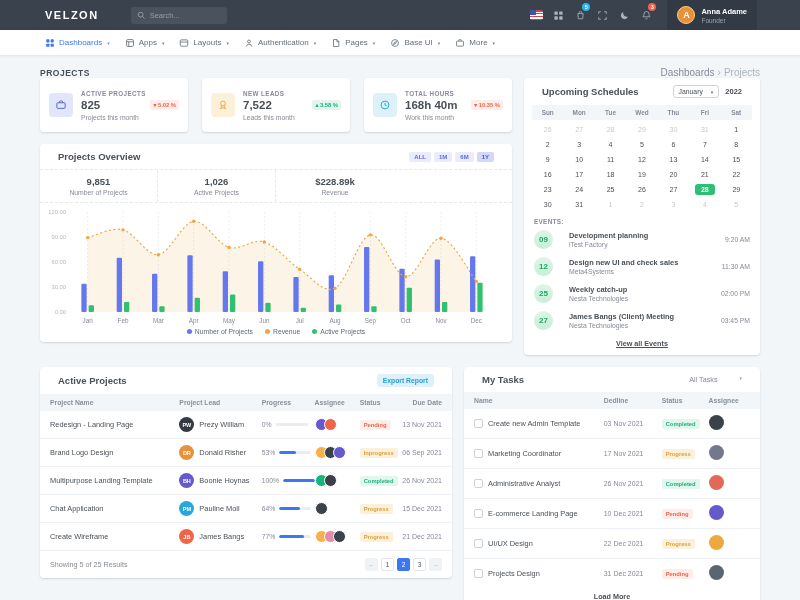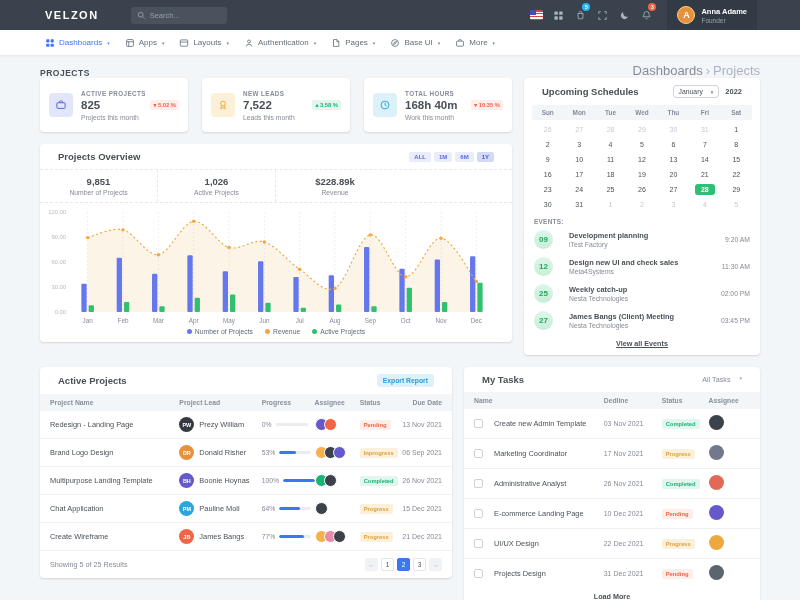--- a/index.html
+++ b/index.html
@@ -28,21 +28,21 @@
   
   .navbar{height:26px;background:#fff;display:flex;align-items:center;padding-left:45px;gap:15px;border-bottom:1px solid #e7eaed;box-shadow:0 1px 2px rgba(0,0,0,.04)}
   .nav-item{display:flex;align-items:center;gap:4px;font-size:8px;color:#636e78;cursor:pointer;white-space:nowrap}
   .nav-item.active{color:#3c77f2}
   .chev{font-size:5px;margin-left:1px;opacity:.8}
 
   
   .content{padding:6px 40px 0}
   .page-head{display:flex;justify-content:space-between;align-items:flex-end;height:16px;}
   .page-title{font-size:8.5px;font-weight:bold;letter-spacing:.5px}
-  .breadcrumb{font-size:13px;color:#878a99}
+  .breadcrumb{font-size:10px;color:#878a99}
   .breadcrumb .bc-cur{color:#adb3bd}
   .bc-sep{margin:0 3px;color:#adb3bd}
 
   .card{background:#fff;border-radius:4px;box-shadow:0 1px 2px rgba(56,65,74,.18)}
   .card-head{display:flex;align-items:center;justify-content:space-between;padding:7px 18px}
   .card-title{font-size:9.5px;font-weight:bold}
 
   .grid-main{display:grid;grid-template-columns:472px 236px;gap:12px;align-items:start}
   .stats-row{display:grid;grid-template-columns:1fr 1fr 1fr;gap:14px}
   .stat-card{height:54px;display:flex;align-items:center;gap:8px;padding:7px 9px}
@@ -110,24 +110,24 @@
   .badge.danger{background:#fdeeeb;color:#f06548}
   .badge.success{background:#e2f6ee;color:#18b47a}
   .due{color:#878a99;font-size:7px}
   .ap-footer{display:flex;align-items:center;justify-content:space-between;padding:7px 10px;border-top:1px solid #eef1f3}
   .showing{font-size:7.2px;color:#878a99}
   .pagination{display:flex;gap:3px}
   .page-btn{min-width:13px;height:13px;border:1px solid #e3e7ea;border-radius:2px;display:flex;align-items:center;justify-content:center;font-size:6.5px;color:#495057;background:#fff;cursor:pointer;padding:0 2px}
   .page-btn.arrow{background:#f0f3f6;color:#aab3bb;border-color:#f0f3f6}
   .page-btn.active{background:#3c77f2;border-color:#3c77f2;color:#fff}
   .mt-grid{display:grid;grid-template-columns:47% 21% 17% 15%;align-items:center}
-  .task-name{display:flex;align-items:center;gap:11px}
+  .task-name{display:flex;align-items:center;gap:5px}
   .checkbox{width:9px;height:9px;border:1px solid #ccd2d8;border-radius:2px;flex:none;cursor:pointer}
   .avatar-s{width:15px;height:15px;border-radius:50%;display:inline-block}
-  .filter-link{font-size:7.2px;color:#878a99;cursor:pointer;display:flex;align-items:flex-start;gap:8px}
+  .filter-link{font-size:7.2px;color:#878a99;cursor:pointer;display:flex;align-items:flex-start;gap:21px}
 </style>
 </head>
 <body>
 
 <header class="topbar">
   <div class="logo">VELZON</div>
   <div class="searchbox">
     <svg width="9" height="9" viewBox="0 0 16 16" fill="none" stroke="currentColor" stroke-width="1.6">
         <circle cx="6.5" cy="6.5" r="4.2"></circle>
         <path d="M9.8 9.8 13.4 13.4"></path>

